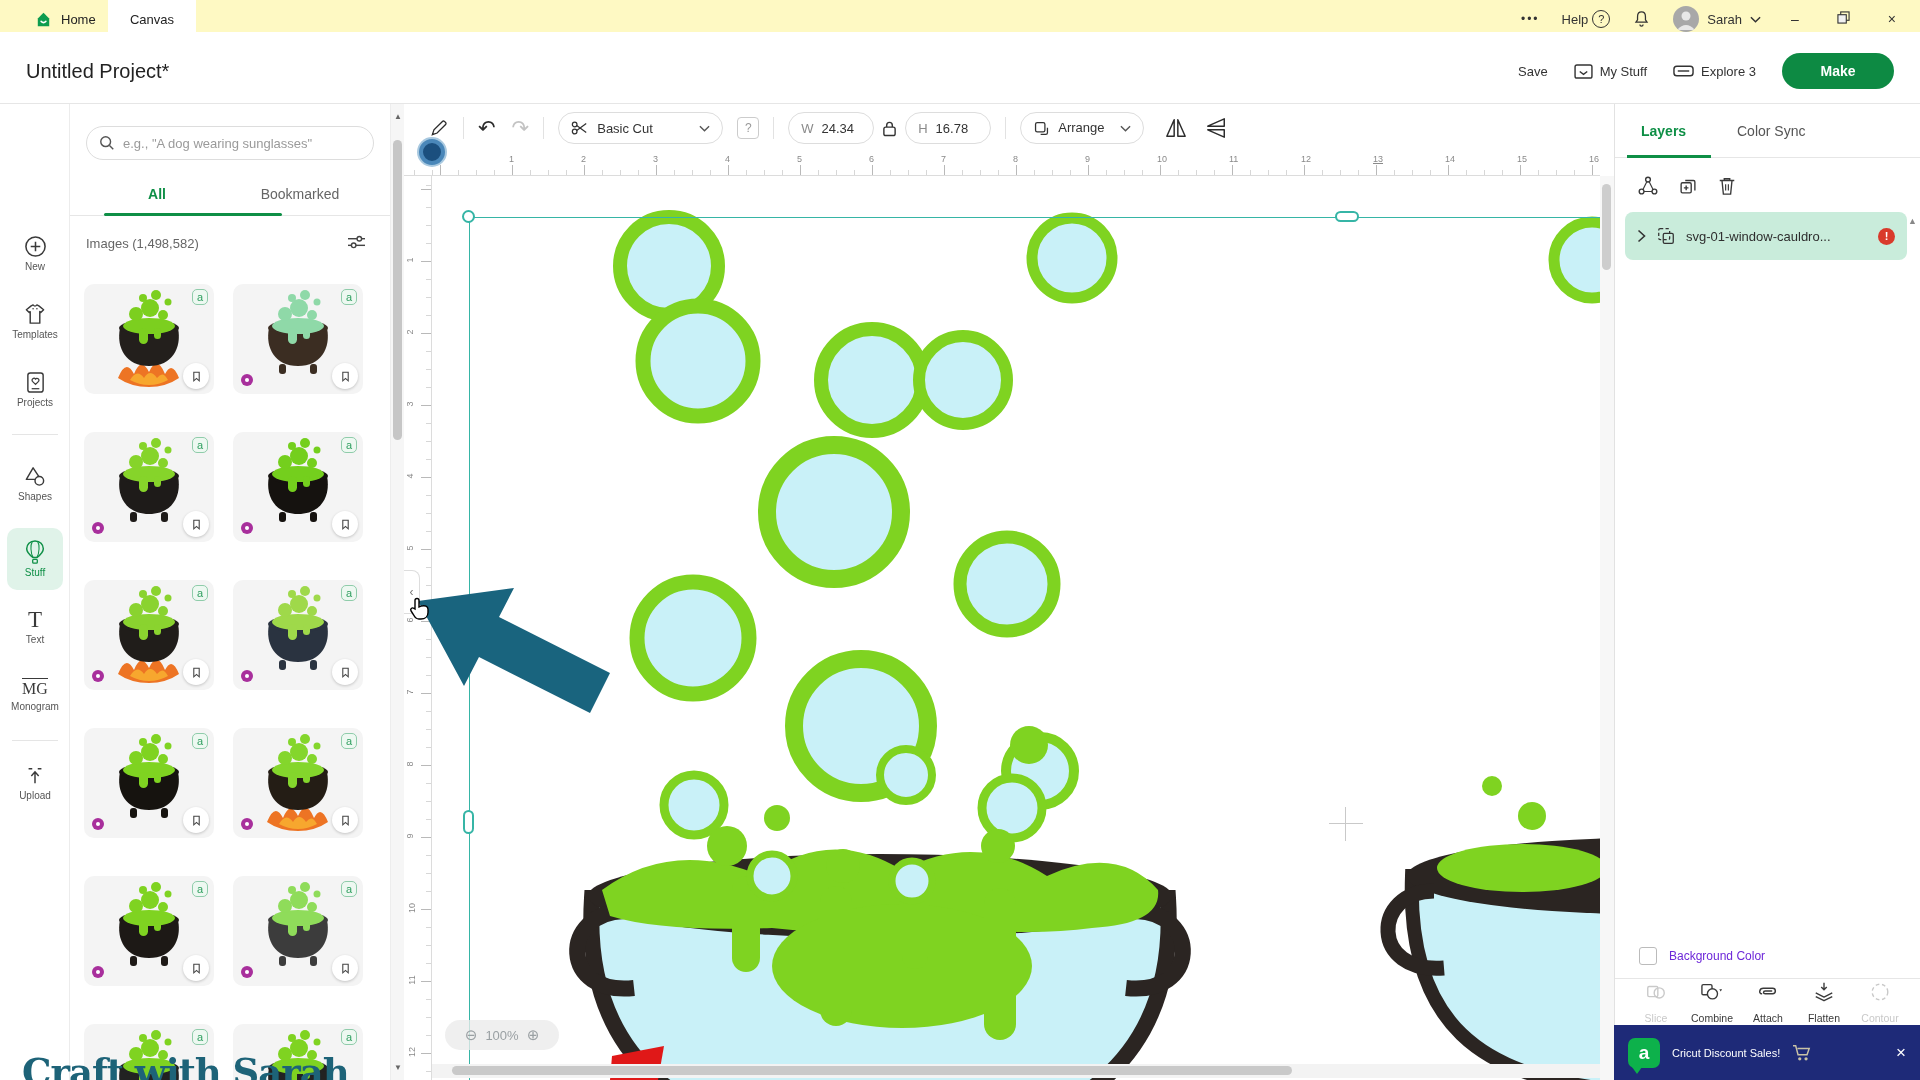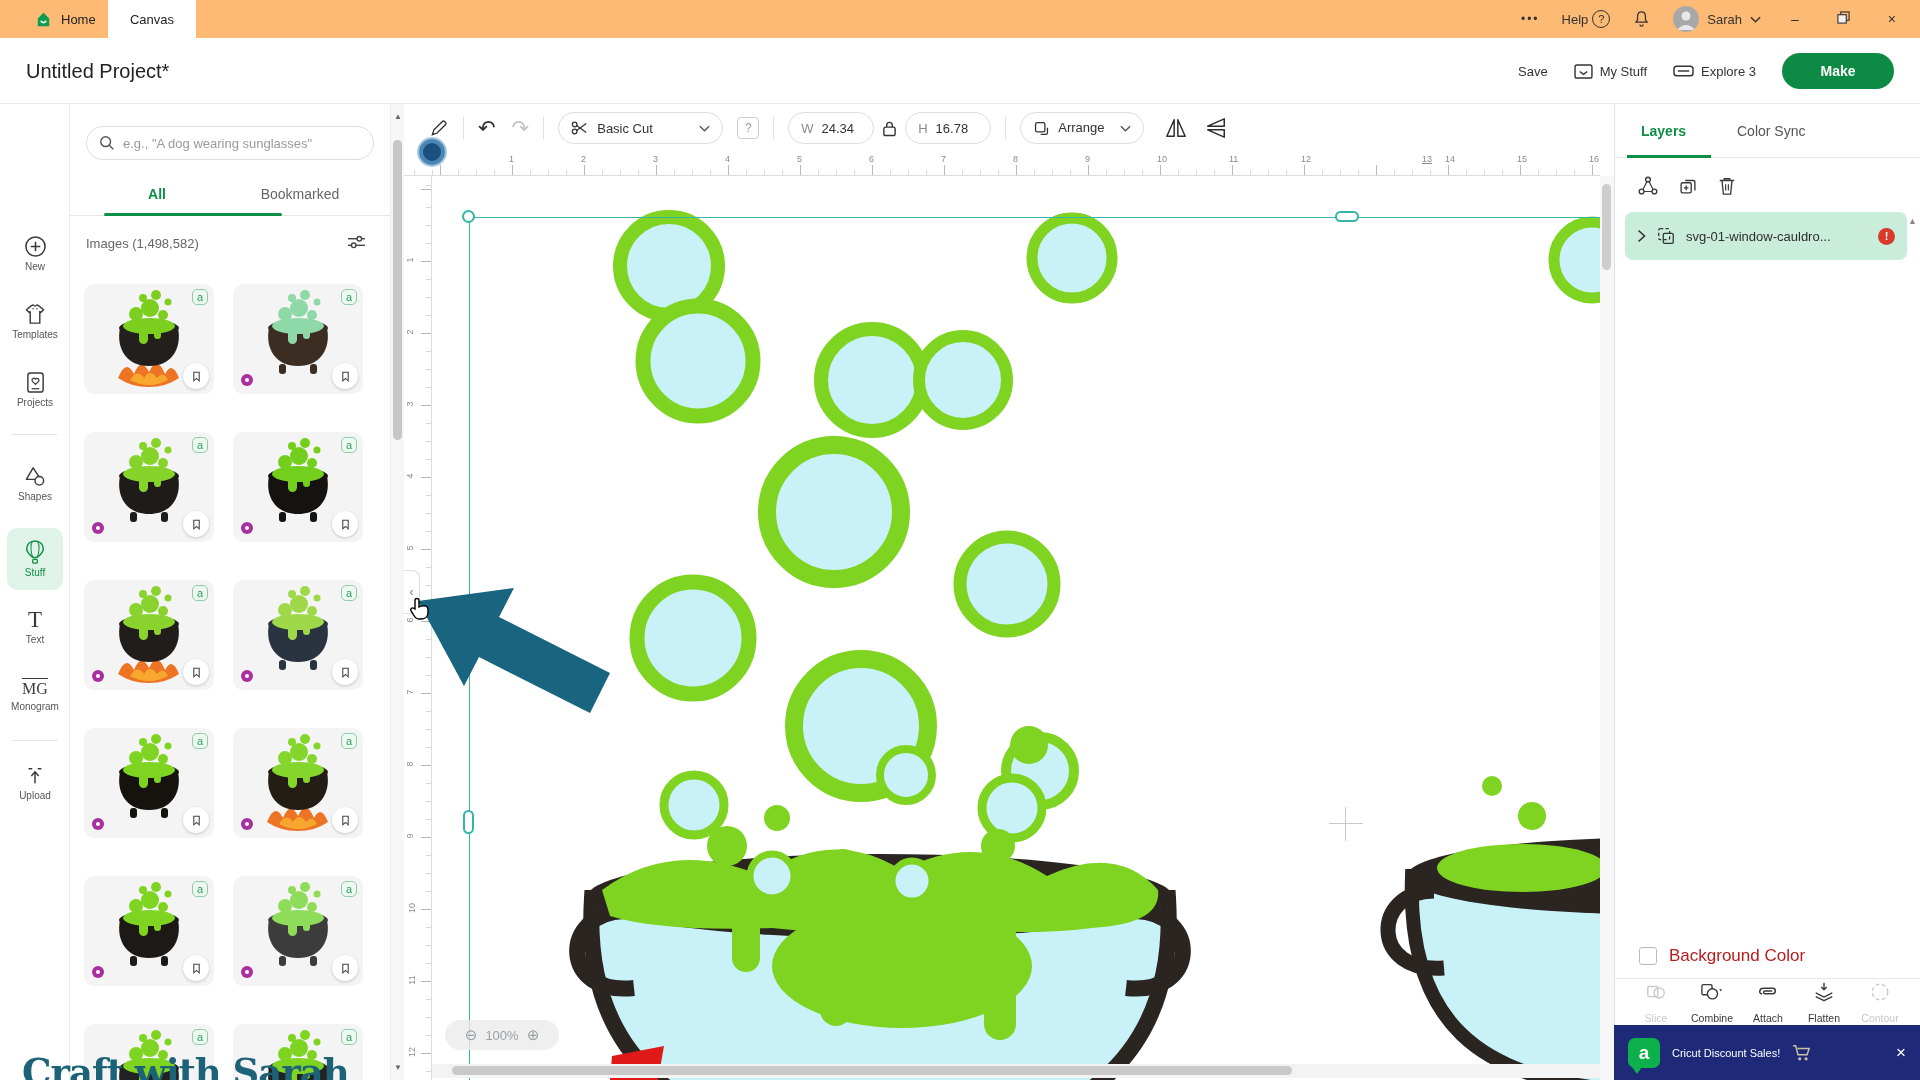--- a/index.html
+++ b/index.html
@@ -1,21 +1,21 @@
 <!DOCTYPE html>
 <html><head>
 <meta charset="utf-8">
 <style>
   * { margin:0; padding:0; box-sizing:border-box; }
   html,body { width:1920px; height:1080px; overflow:hidden; background:#fff;
     font-family:"Liberation Sans", sans-serif; }
   .abs { position:absolute; }
 
   
-  .titlebar { position:absolute; left:0; top:0; width:1920px; height:38px; background:#fdba74; }
+  .titlebar { position:absolute; left:0; top:0; width:1920px; height:32px; background:#fef9c3; }
   .tab-home { position:absolute; left:34px; top:0; height:38px; display:flex; align-items:center; gap:8px; font-size:13px; color:#222; }
   .tab-canvas { position:absolute; left:108px; top:0; width:88px; height:38px; background:#fff; display:flex; align-items:center; justify-content:center; font-size:13px; color:#222; }
   .tb-right { position:absolute; right:0; top:0; height:38px; display:flex; align-items:center; gap:22px; padding-right:16px; font-size:13px; color:#333; }
   .help-q { display:inline-flex; width:18px; height:18px; border:1.4px solid #333; border-radius:50%; align-items:center; justify-content:center; font-size:11px; margin-left:4px; }
   .avatar { width:26px; height:26px; border-radius:50%; background:#a8a8a8; display:inline-flex; align-items:center; justify-content:center; overflow:hidden; }
   .winbtn { font-size:14px; color:#333; padding:0 8px; }
 
   
   .header { position:absolute; left:0; top:38px; width:1920px; height:66px; background:#fff; border-bottom:1px solid #e6e6e6; }
   .proj-title { position:absolute; left:26px; top:22px; font-size:20px; color:#222; }
@@ -100,21 +100,21 @@
   .rtab { position:absolute; top:0; height:54px; display:flex; align-items:center; font-size:14px; color:#555; cursor:pointer; }
   .rtab.active { color:#0e8f46; font-weight:bold; }
   .rtab-underline { position:absolute; left:12px; bottom:-1px; width:84px; height:3px; background:#0e8f46; }
   .ricons { position:absolute; left:0; top:60px; width:306px; height:44px; display:flex; align-items:center; gap:18px; padding-left:22px; color:#3a3a3a; }
   .layer-row { position:absolute; left:10px; top:108px; width:282px; height:48px; background:#c9ecdb; border-radius:8px; display:flex; align-items:center; gap:10px; padding:0 12px; cursor:pointer; }
   .layer-name { font-size:13px; color:#2e2e2e; flex:1; white-space:nowrap; overflow:hidden; }
   .alert { width:17px; height:17px; border-radius:50%; background:#d93a2b; color:#fff; font-size:11px; font-weight:bold; display:flex; align-items:center; justify-content:center; }
   .rp-scroll-up { position:absolute; right:3px; top:112px; font-size:9px; color:#888; }
   .bgrow { position:absolute; left:0; top:832px; width:306px; height:40px; display:flex; align-items:center; gap:12px; padding-left:24px; }
   .cb { width:18px; height:18px; border:1px solid #bbb; border-radius:3px; background:#fff; }
-  .bglbl { font-size:17px; color:#b91c1c; }
+  .bglbl { font-size:12px; color:#6d28d9; }
   .act-div { position:absolute; left:0; top:874px; width:306px; height:1px; background:#e6e6e6; }
   .actions { position:absolute; left:0; top:876px; width:306px; height:45px; display:flex; justify-content:space-between; padding:0 14px; }
   .action { width:54px; display:flex; flex-direction:column; align-items:center; justify-content:center; gap:9px; color:#3a3a3a; font-size:10.5px; cursor:pointer; }
   .action.disabled { color:#c9c9c9; cursor:default; }
 
   
   .banner { position:absolute; left:1614px; top:1025px; width:306px; height:55px; background:#1e2a78; display:flex; align-items:center; padding:0 14px; gap:12px; }
   .banner-logo { width:32px; height:30px; background:#0db14b; border-radius:7px; color:#fff; font-weight:bold; font-size:19px; display:flex; align-items:center; justify-content:center; position:relative; }
   .banner-logo::after { content:""; position:absolute; left:4px; bottom:-6px; border-left:5px solid transparent; border-right:5px solid transparent; border-top:7px solid #0db14b; }
   .banner-text { color:#fff; font-weight:normal; font-size:11px; }
@@ -637,21 +637,21 @@
     <span style="left: 249px;">3</span>
     <span style="left: 321px;">4</span>
     <span style="left: 393px;">5</span>
     <span style="left: 465px;">6</span>
     <span style="left: 537px;">7</span>
     <span style="left: 609px;">8</span>
     <span style="left: 681px;">9</span>
     <span style="left: 753px;">10</span>
     <span style="left: 825px;">11</span>
     <span style="left: 897px;">12</span>
-    <span style="left: 1018px; text-decoration: underline;">13</span>
+    <span style="left: 969px; text-decoration: underline;">13</span>
     <span style="left: 1041px;">14</span>
     <span style="left: 1113px;">15</span>
     <span style="left: 1185px;">16</span>
   </div>
 <div class="vruler" id="vruler">
     <span style="top: 79px;">1</span>
     <span style="top: 151px;">2</span>
     <span style="top: 223px;">3</span>
     <span style="top: 295px;">4</span>
     <span style="top: 367px;">5</span>

